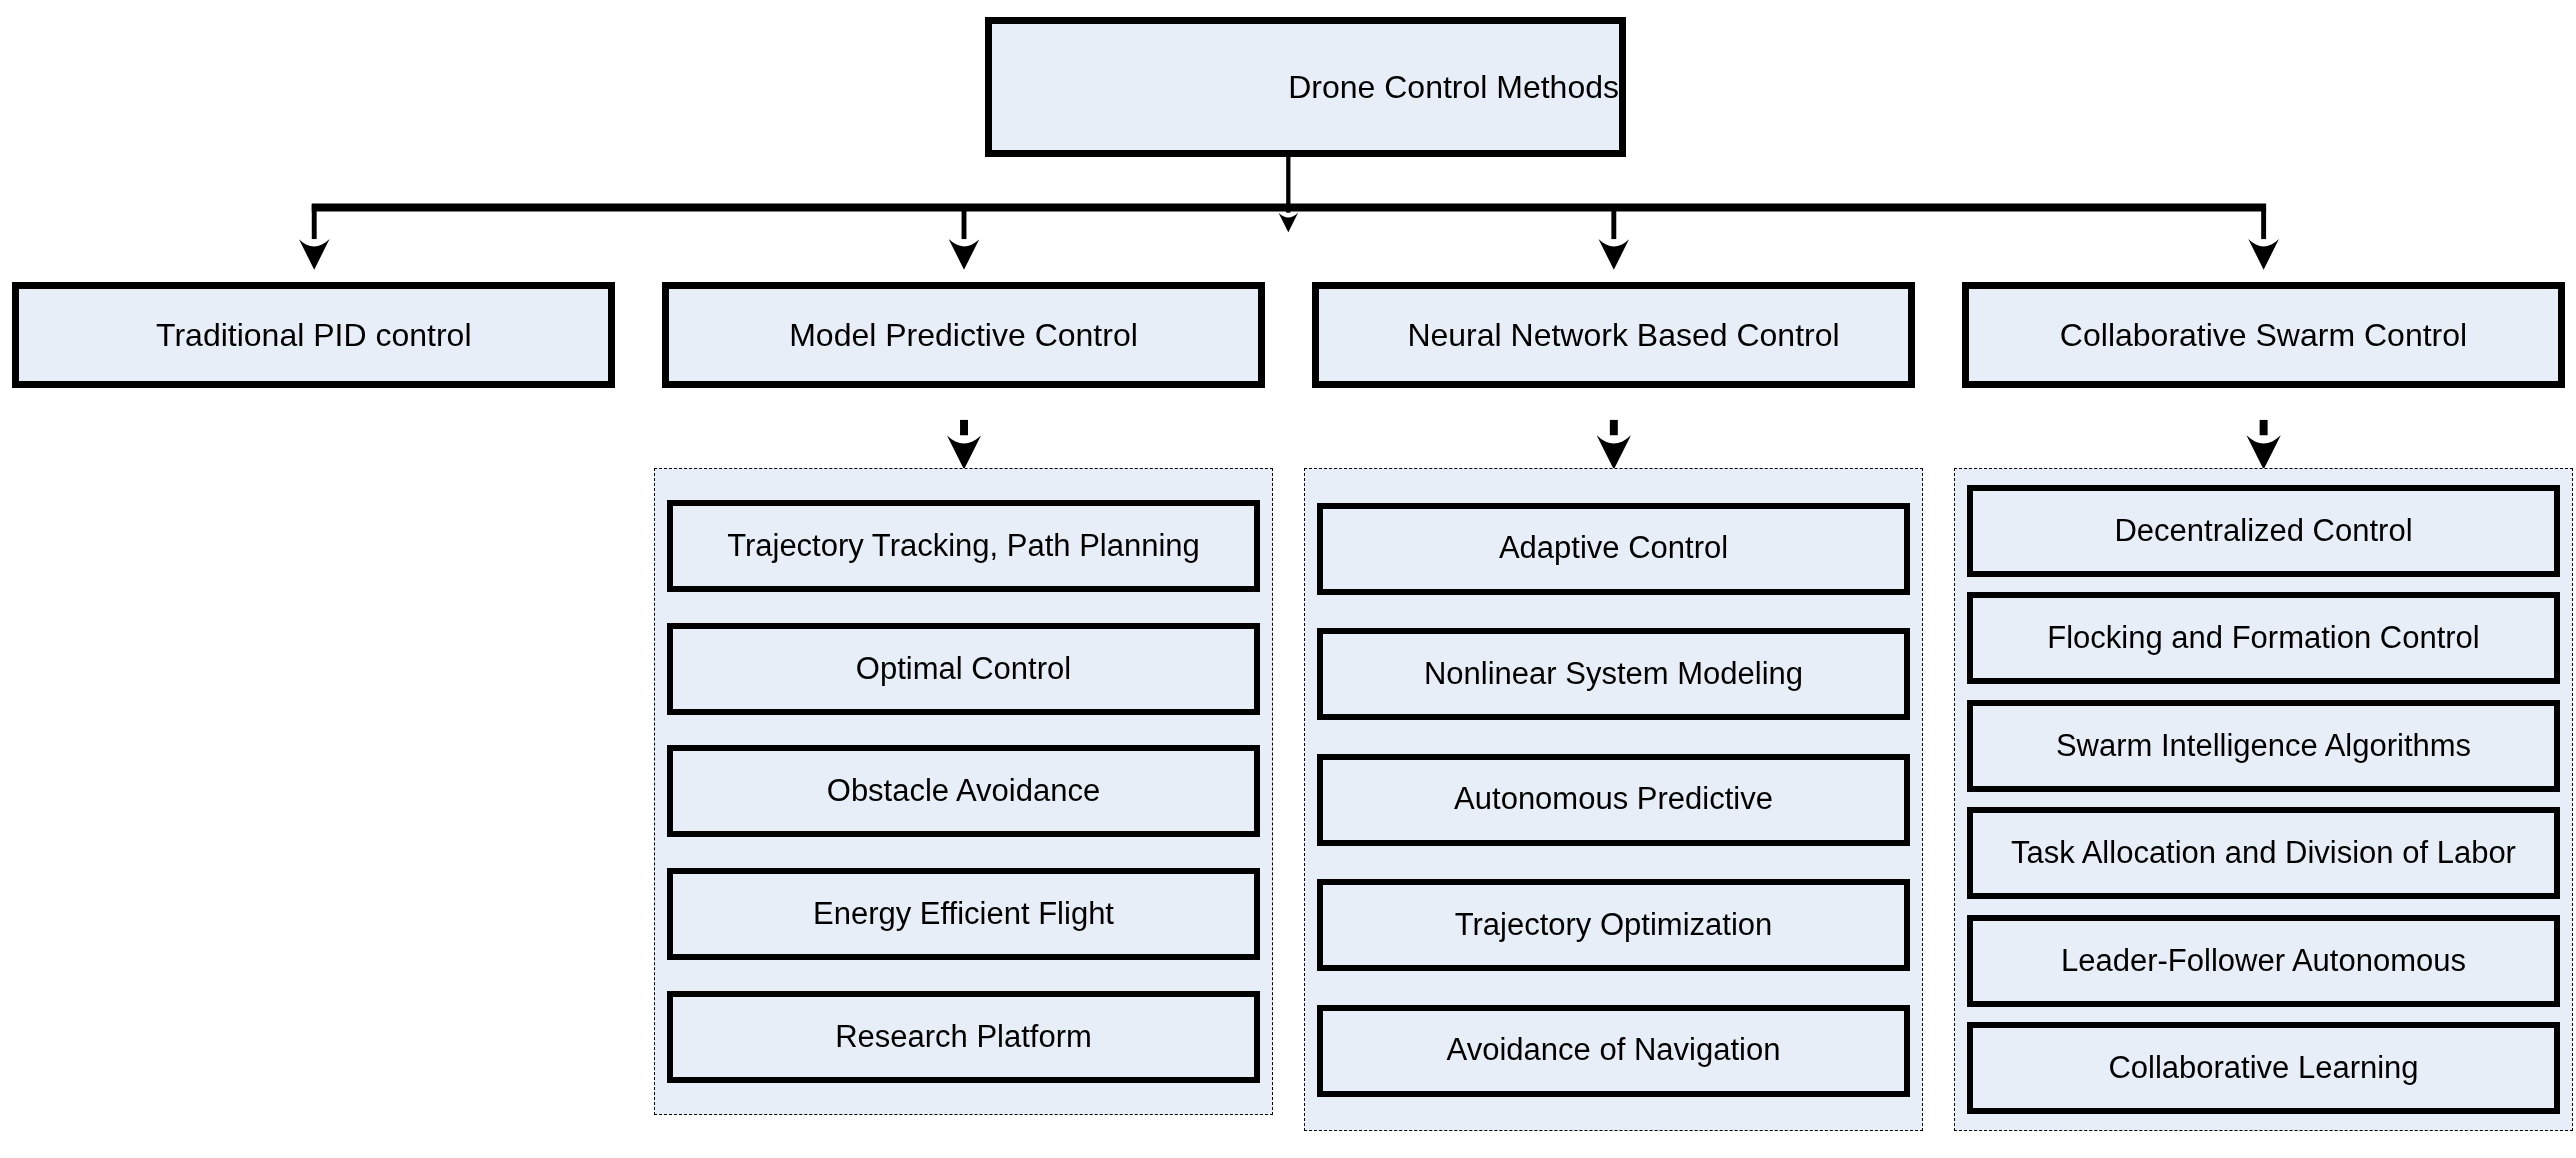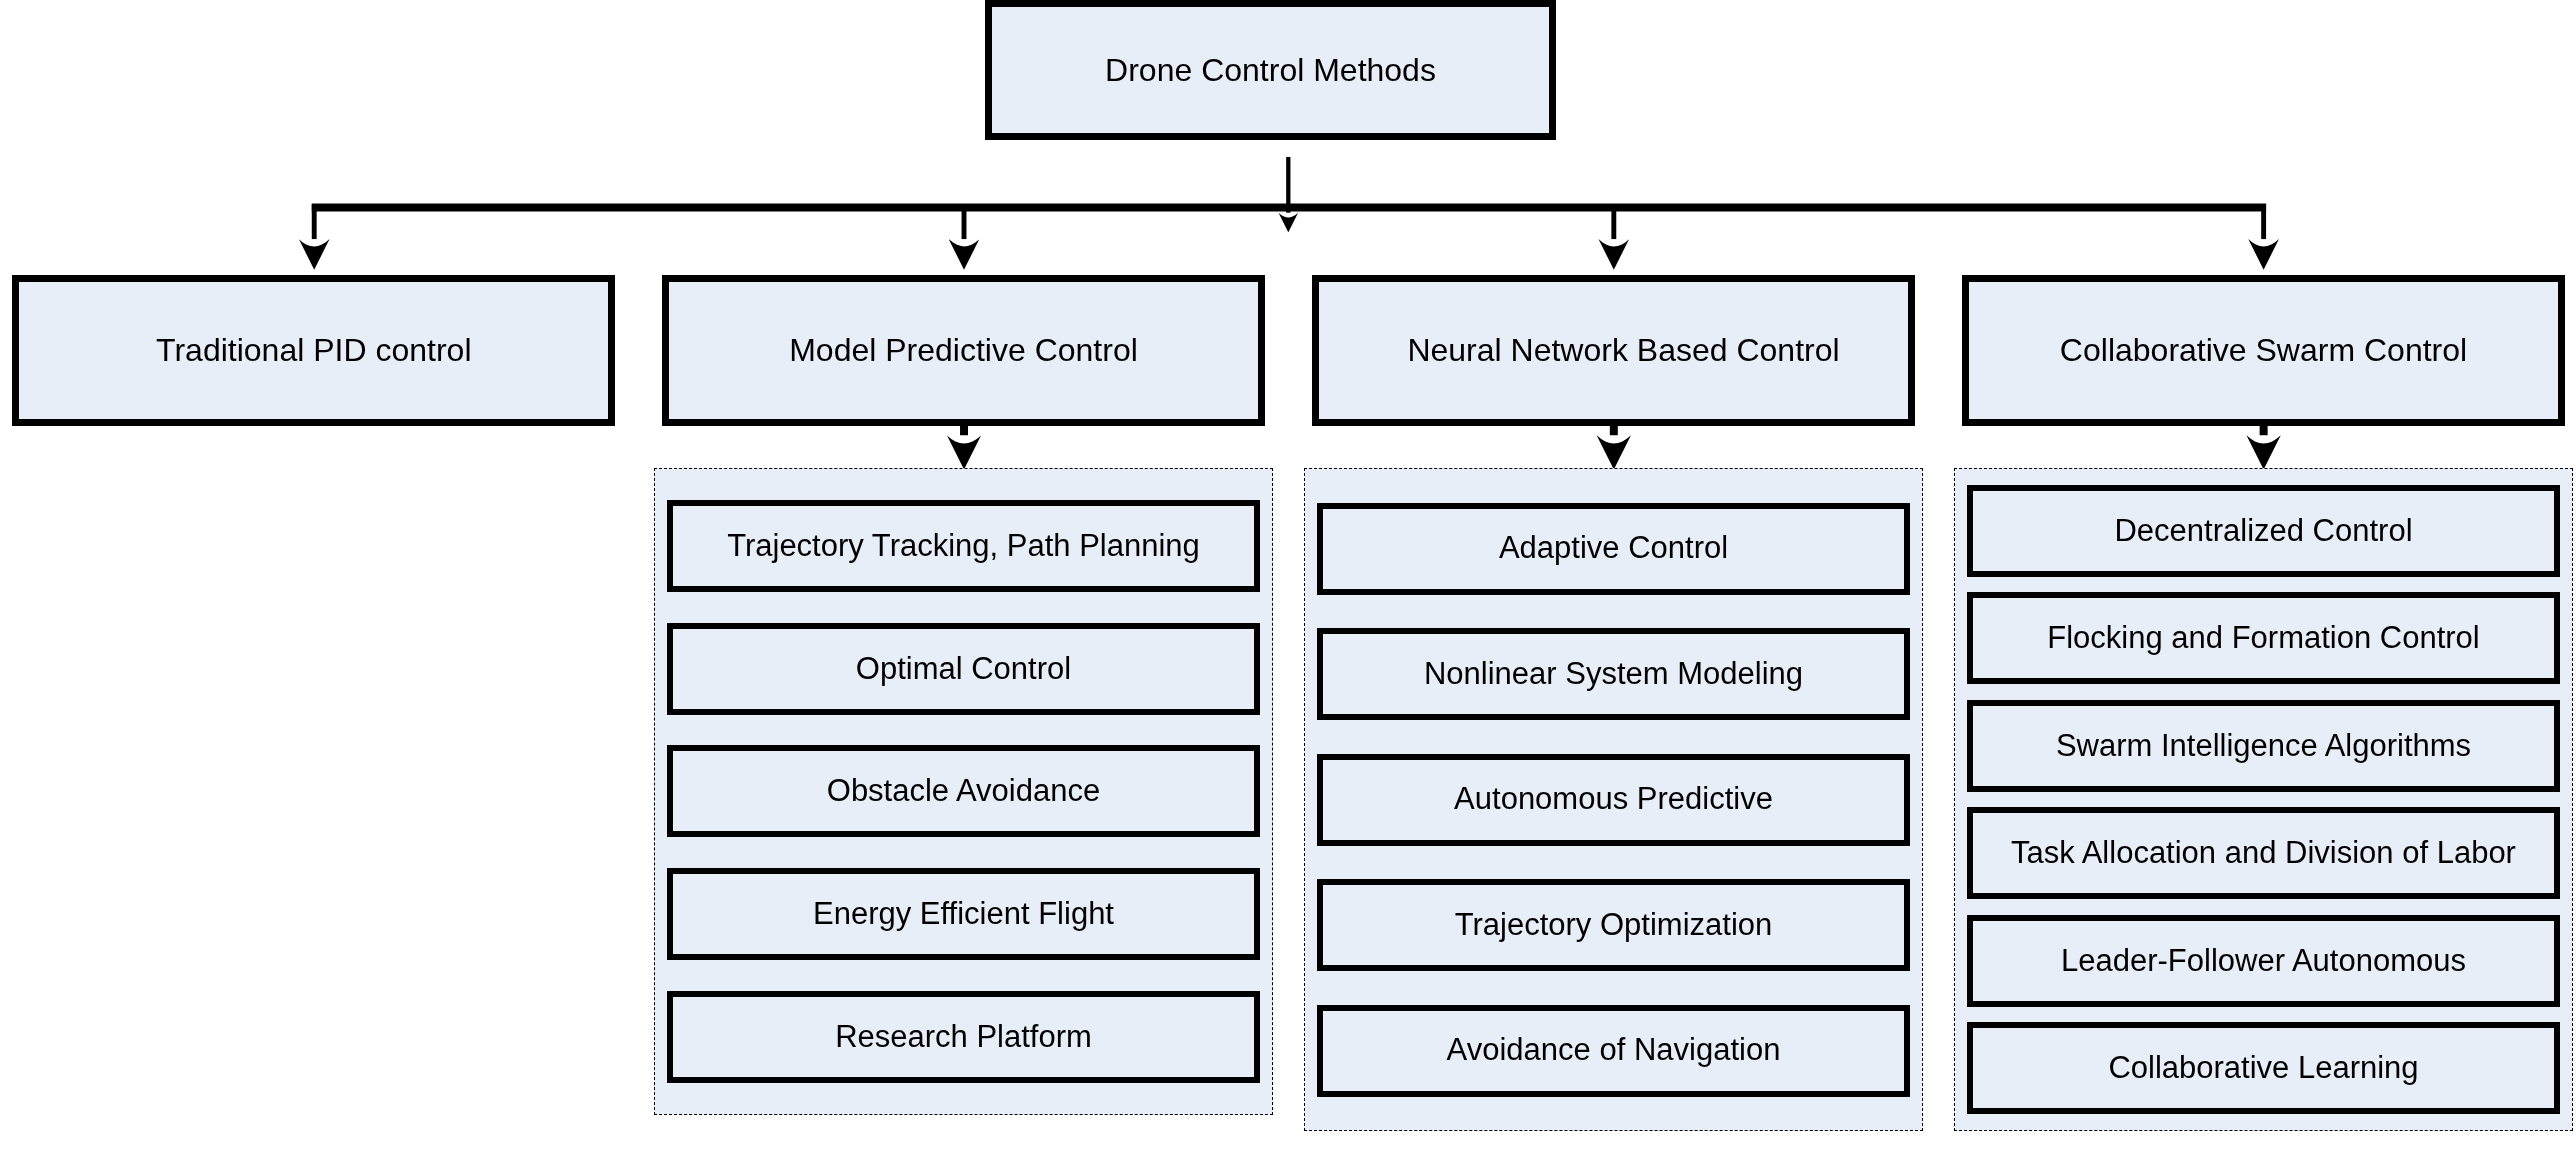--- a/index.html
+++ b/index.html
@@ -26,22 +26,22 @@
     background: #e8eef7;
     border: 7.4px solid #000000;
     display: flex;
     align-items: center;
     justify-content: center;
     text-align: center;
     font-size: 32px;
     color: #000000;
     line-height: 1.15;
   }
-  .root-box    { left: 985px; top: 0;  width: 571px; height: 140px; }
-  .branch-box  { top: 275px; width: 603px; height: 151px; }
+  .root-box    { left: 985px; top: 17px;  width: 641px; height: 140px; justify-content: flex-end; }
+  .branch-box  { top: 282px; width: 603px; height: 106px; }
   .branch-0    { left: 12.3px; }
   .branch-1    { left: 662px; }
   .branch-2    { left: 1312px; padding-left: 20px; }
   .branch-3    { left: 1962px; }
   .subgroup {
     position: absolute;
     box-sizing: border-box;
     top: 468px;
     width: 619px;
     background: #e8eef7;

